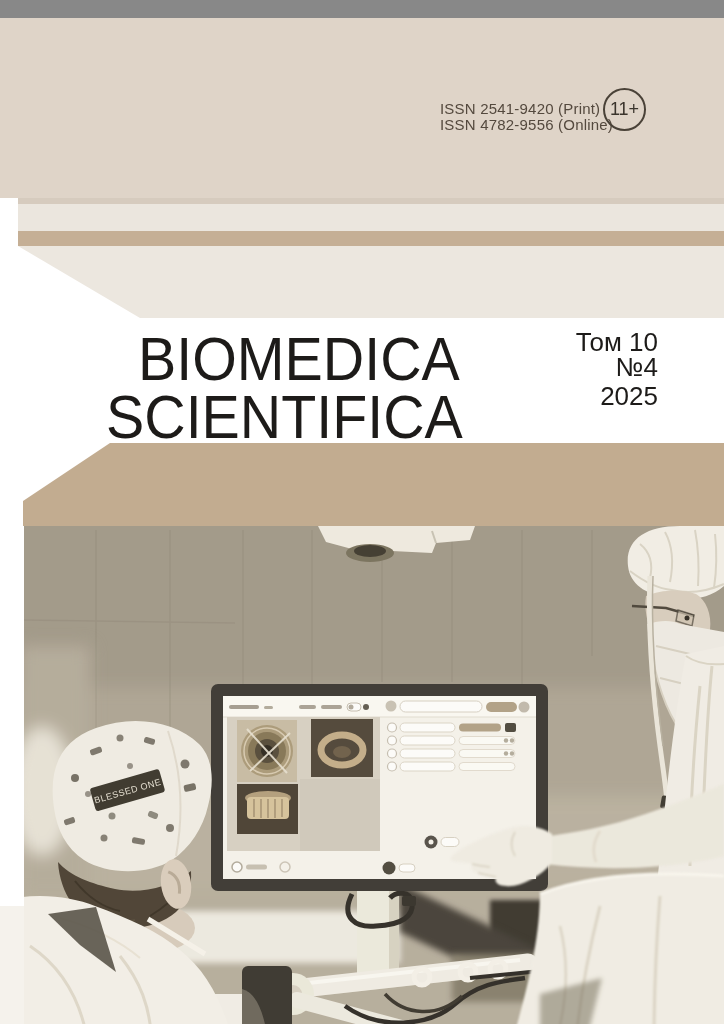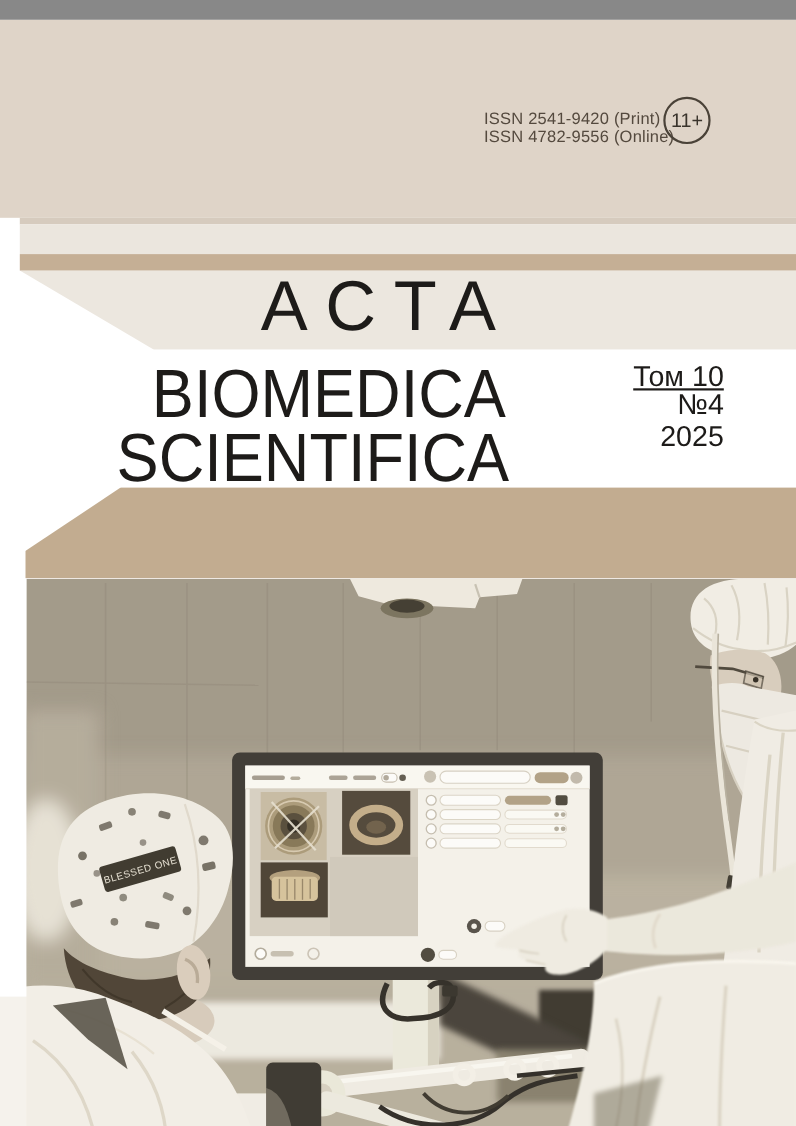--- a/index.html
+++ b/index.html
@@ -33,21 +33,21 @@
     display:flex;align-items:center;justify-content:center;
     font-size:18px;color:#3a342c;background:transparent;box-sizing:border-box;
   }
   
   .ttl{position:absolute;color:#1d1b19;line-height:1;white-space:nowrap;}
   .ttl-1{top:228px;left:237px;font-size:64px;letter-spacing:16px;}
   .ttl-2{top:310px;left:138px;font-size:62px;transform:scaleX(.925);transform-origin:0 0;}
   .ttl-3{top:368px;left:106px;font-size:62px;transform:scaleX(.925);transform-origin:0 0;}
   
   .issue-line{position:absolute;right:66px;color:#1d1b19;font-size:26px;line-height:1;text-align:right;}
-  .iss-vol{top:311px;text-decoration:underline;}
+  .iss-vol{top:311px;}
   .iss-num{top:336px;}
   .iss-year{top:365px;text-align:right;}
   
   .photo{position:absolute;top:508px;left:0;width:724px;height:516px;overflow:hidden;}
   .photo svg{display:block;}
   .blur05{filter:blur(.5px);}
   .blur1{filter:blur(1px);}
   .blur2{filter:blur(2px);}
   .blur3{filter:blur(3px);}
   .blur8{filter:blur(8px);}
@@ -65,21 +65,20 @@
   <div class="band band-bottom"></div>
 
   <div class="issn">
     <div>ISSN 2541-9420 (Print)</div>
     <div>ISSN 4782-9556 (Online)</div>
   </div>
   <div class="age-badge">
     <span>11+</span>
   </div>
 
-  <div class="ttl ttl-1">ACTA</div>
   <div class="ttl ttl-2">BIOMEDICA</div>
   <div class="ttl ttl-3">SCIENTIFICA</div>
 
   <div class="issue-line iss-vol">Том 10</div>
   <div class="issue-line iss-num">№4</div>
   <div class="issue-line iss-year">2025</div>
 
   <div class="photo">
     <svg width="724" height="516" viewBox="0 0 724 516">
 

